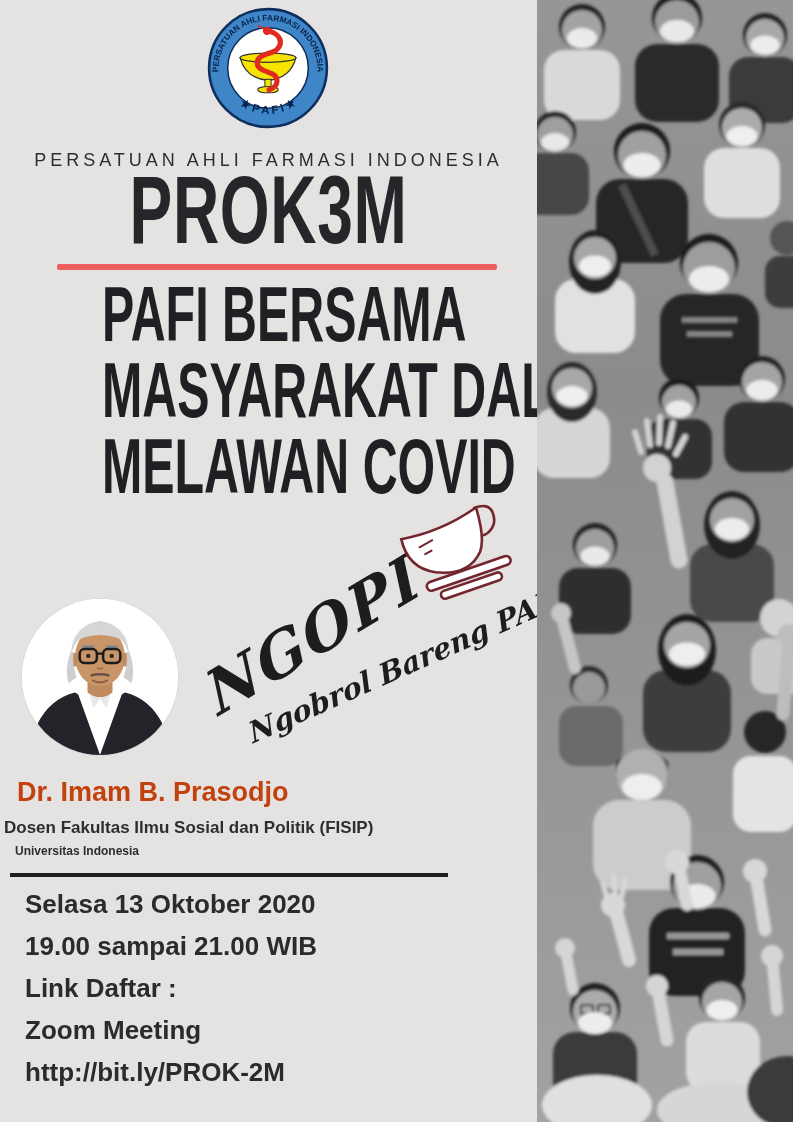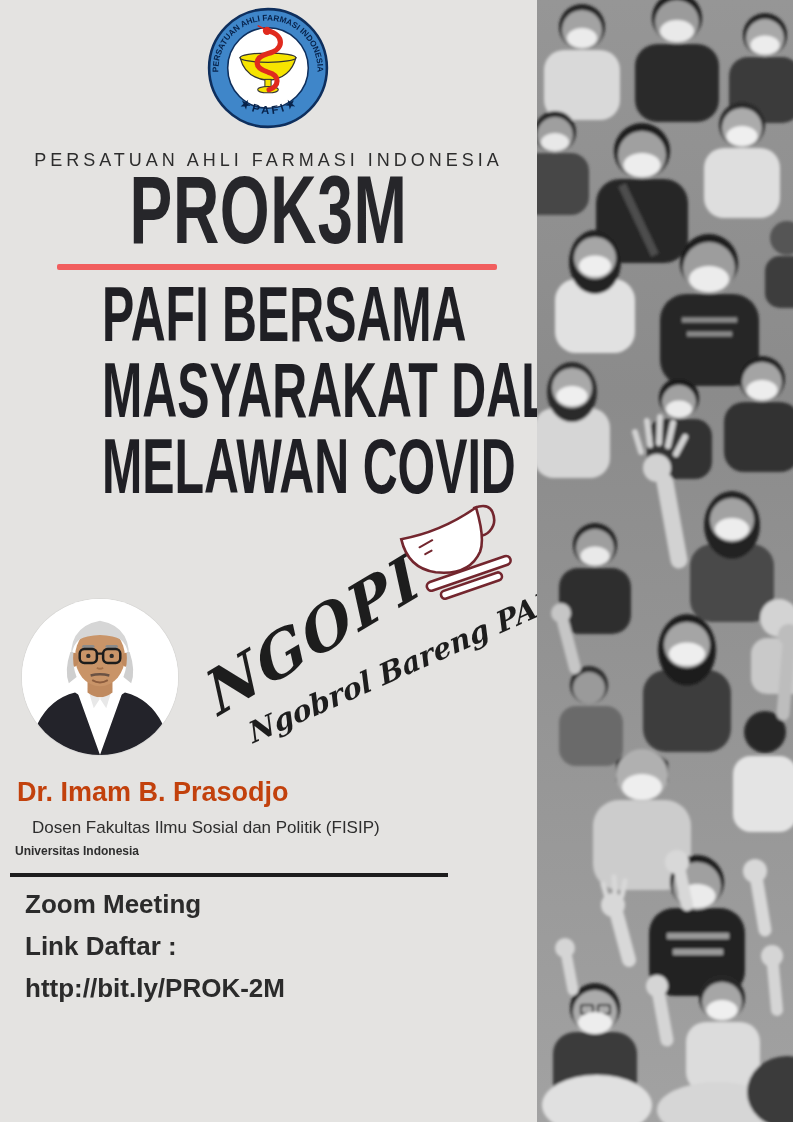--- a/index.html
+++ b/index.html
@@ -33,21 +33,21 @@
          font-family:"DejaVu Serif",serif;font-style:italic;font-weight:bold;
          font-size:29px;color:#1d1d1d;
          transform:rotate(-24deg) skewX(-6deg);transform-origin:50% 50%;white-space:nowrap;}
   .cup-wrap{position:absolute;left:398px;top:505px;width:118px;height:98px;
          transform:rotate(-13deg);transform-origin:50% 50%;}
 
   
   .portrait-wrap{position:absolute;left:22px;top:599px;width:156px;height:156px;border-radius:50%;
          overflow:hidden;background:#ffffff;box-shadow:0 0 0 1px rgba(0,0,0,0.04);}
   .speaker-name{position:absolute;left:17px;top:777px;font-size:27px;font-weight:700;color:#c2410c;white-space:nowrap;}
-  .speaker-line1{position:absolute;left:32px;top:818px;font-size:17px;font-weight:400;color:#2e2e2e;white-space:nowrap;}
+  .speaker-line1{position:absolute;left:4px;top:818px;font-size:17px;font-weight:700;color:#2e2e2e;white-space:nowrap;}
   .speaker-line2{position:absolute;left:15px;top:844px;font-size:12px;font-weight:700;color:#2e2e2e;white-space:nowrap;}
   .divider{position:absolute;left:10px;top:873px;width:438px;height:4px;background:#1d1d1d;}
 
   
   .event{position:absolute;left:25px;top:891px;}
   .event .ev-line{font-size:26px;font-weight:700;color:#2b2b2b;margin-bottom:15px;white-space:nowrap;line-height:27px;}
 
   
   .photo-col{position:absolute;left:537px;top:0;width:256px;height:1122px;}
   .photo-col svg{display:block;}
@@ -142,22 +142,24 @@
         <path d="M 45,52 Q 50,55 55,52" fill="none" stroke="#8d5d3e" stroke-width="1.3"></path>
       </svg>
     </div>
 
     <div class="speaker-name">Dr. Imam B. Prasodjo</div>
     <div class="speaker-line1">Dosen Fakultas Ilmu Sosial dan Politik (FISIP)</div>
     <div class="speaker-line2">Universitas Indonesia</div>
     <div class="divider"></div>
 
     <div class="event">
+      <div class="ev-line">Selasa 13 Oktober 2020</div>
+      <div class="ev-line">19.00 sampai 21.00 WIB</div>
+      <div class="ev-line">Link Daftar :</div>
       <div class="ev-line">Zoom Meeting</div>
-      <div class="ev-line">Link Daftar :</div>
       <div class="ev-line">http://bit.ly/PROK-2M</div>
     </div>
   </div>
 
   <div class="photo-col">
     <svg width="256" height="1122" viewBox="0 0 256 1122" preserveAspectRatio="none">
       <defs>
         <linearGradient id="cg" x1="0" y1="0" x2="0" y2="1">
           <stop offset="0" stop-color="#969696"></stop>
           <stop offset="0.35" stop-color="#8b8b8b"></stop>

